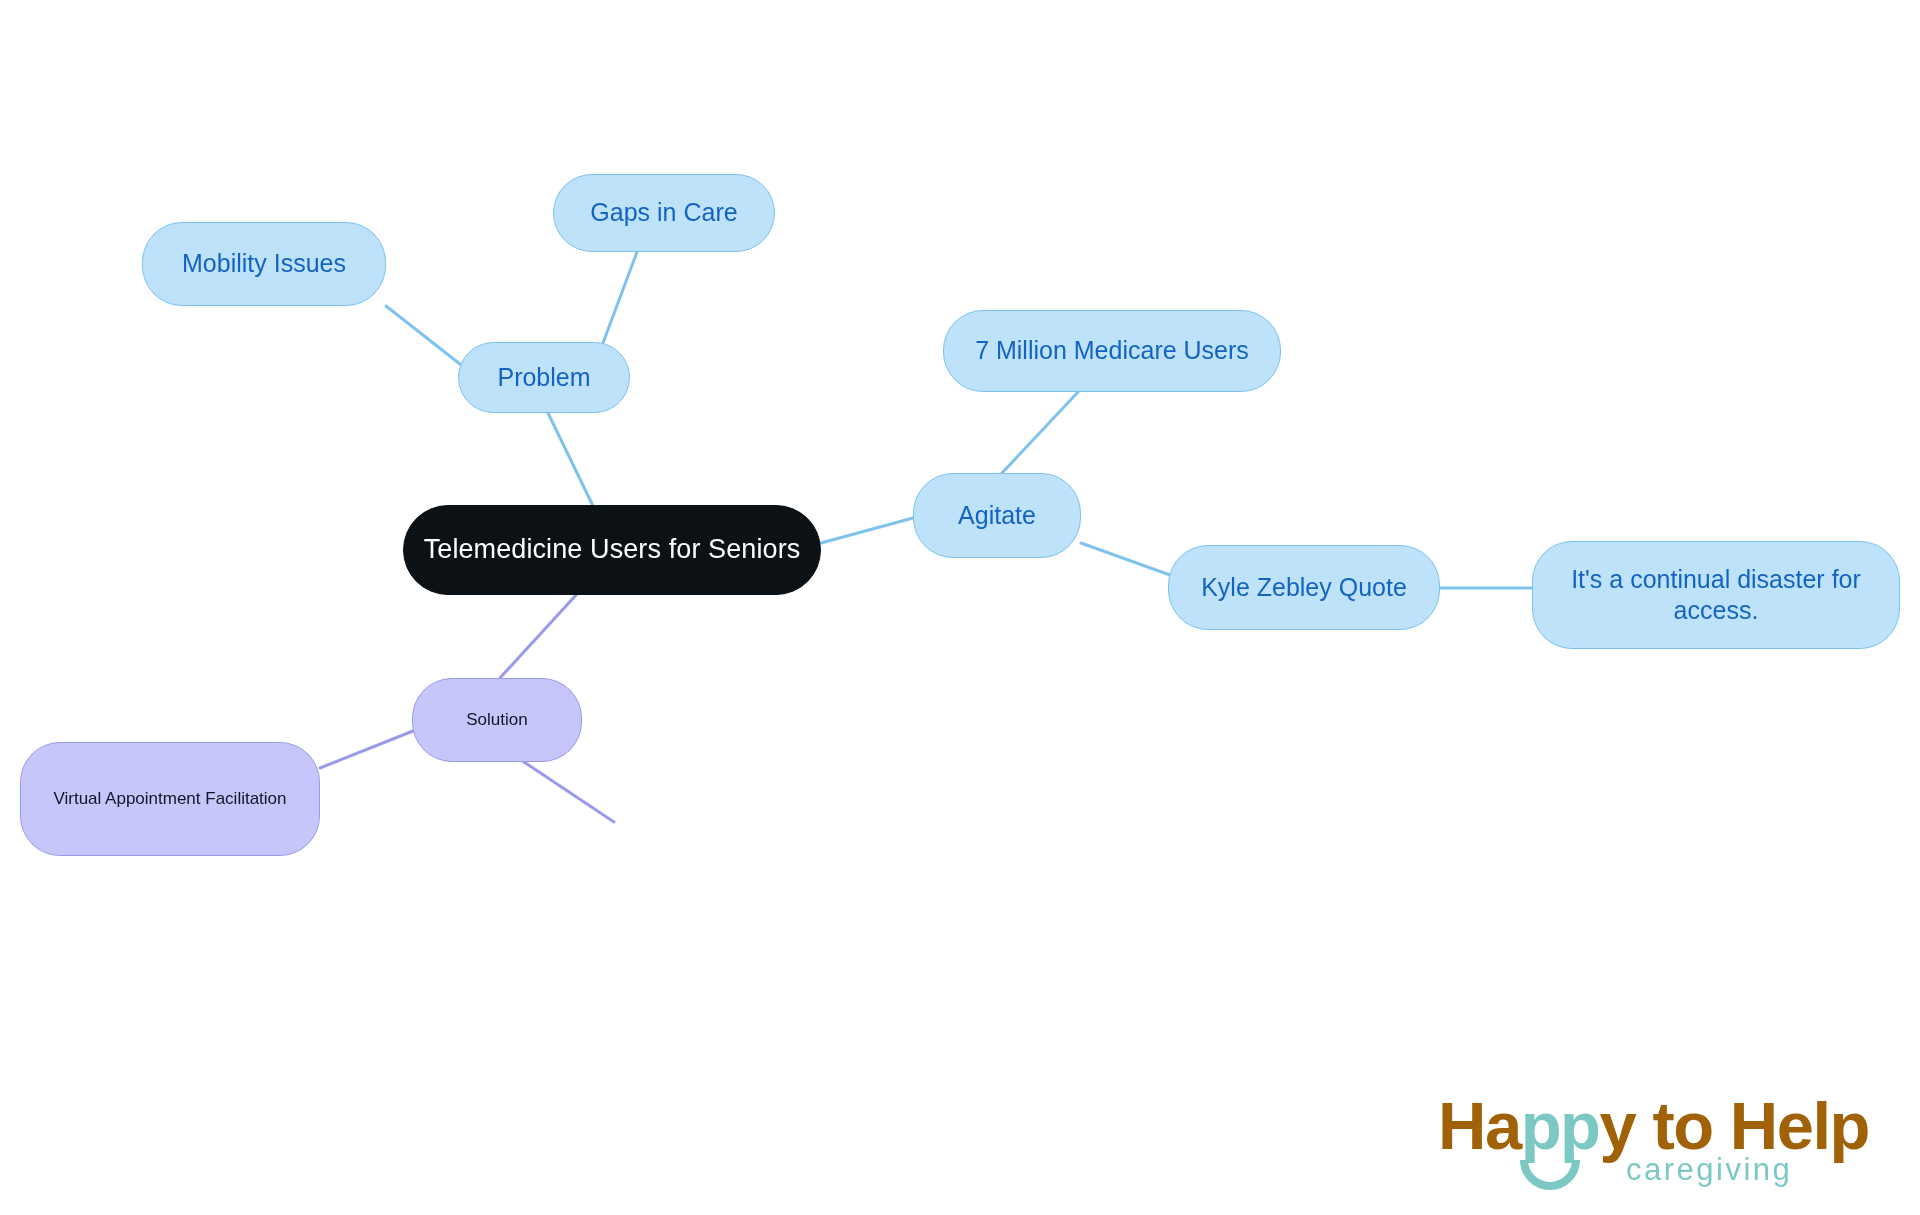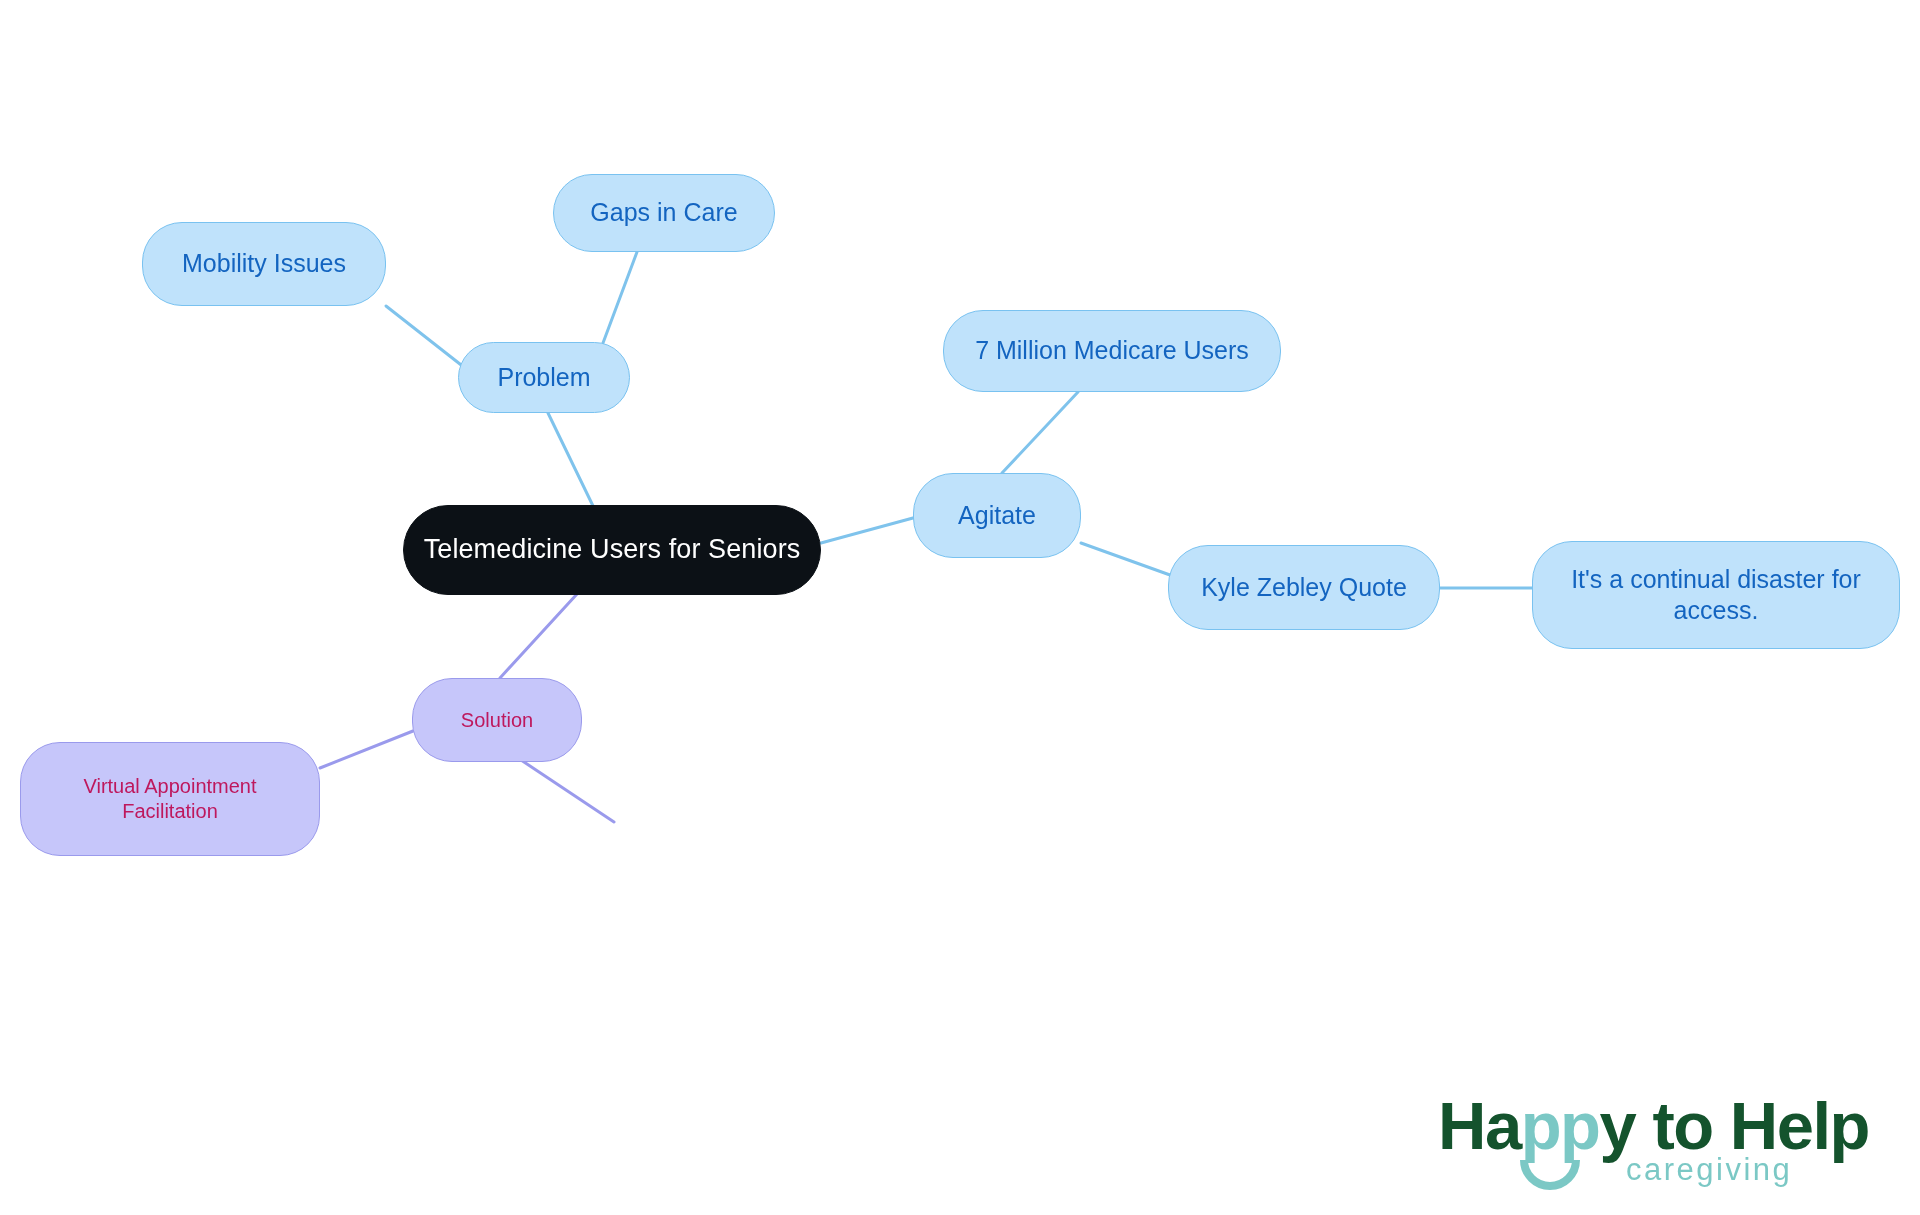--- a/index.html
+++ b/index.html
@@ -61,43 +61,43 @@
     border-radius: 40px;
     color: #1364C0;
     font-size: 25px;
   }
 
   
   .node.purple {
     background: #C6C6FA;
     border: 1.6px solid #9A9AEC;
     border-radius: 40px;
-    color: #be185d;
-    font-size: 20px;
+    color: #0f172a;
+    font-size: 17px;
   }
 
   
   #logo {
     position: absolute;
     left: 1438px;
     top: 1092px;
     width: 430px;
     height: 118px;
   }
   .logo-word {
     position: absolute;
     left: 0;
     top: 0;
     font-size: 67px;
     font-weight: 700;
     letter-spacing: -1.5px;
     line-height: 1;
     white-space: pre;
   }
-  .logo-word .coral { color: #14532d; }
+  .logo-word .coral { color: #a16207; }
   .logo-word .teal  { color: #7BC8C5; }
   .logo-sub {
     position: absolute;
     left: 188px;
     top: 62px;
     font-size: 31px;
     font-weight: 400;
     letter-spacing: 2.5px;
     color: #7BC8C5;
     line-height: 1;

